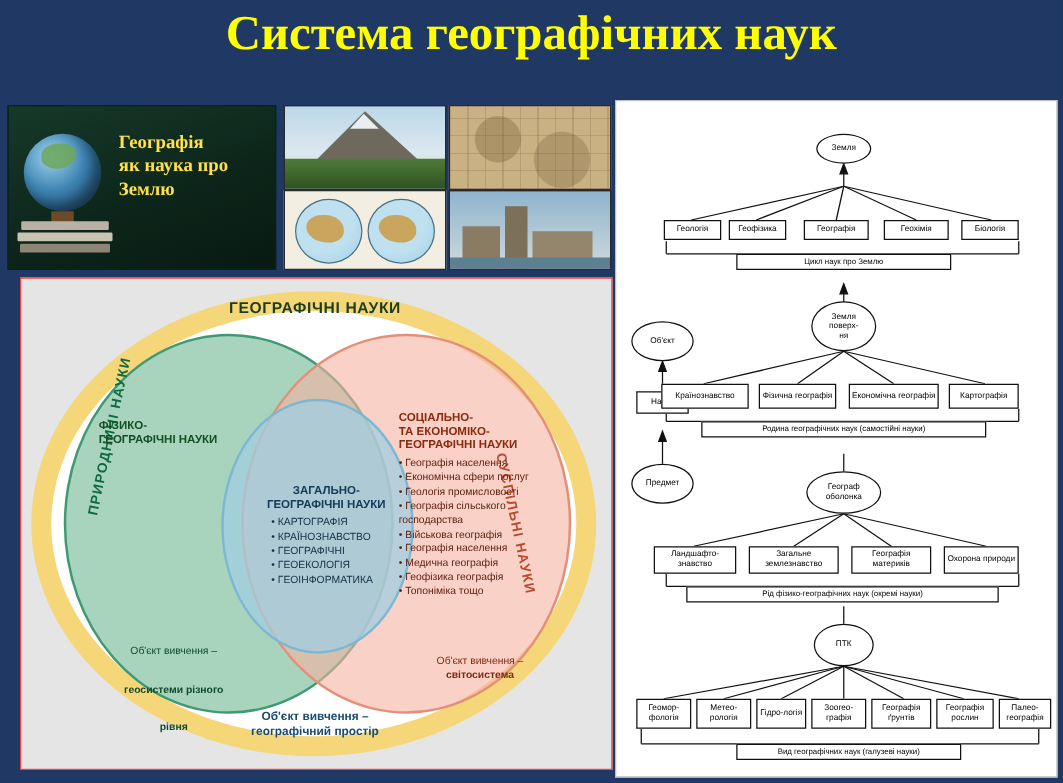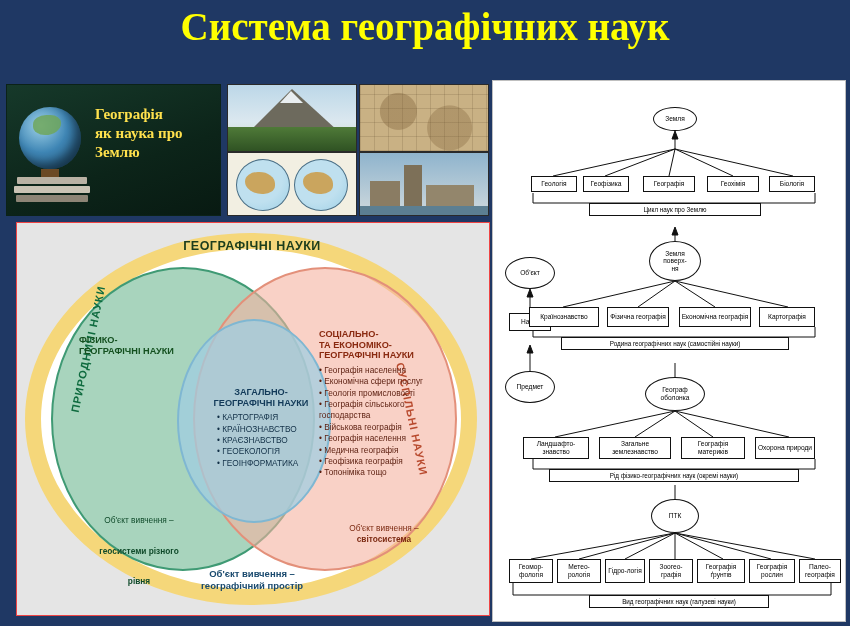--- a/index.html
+++ b/index.html
@@ -251,21 +251,21 @@
   </div>
 
   <div class="col col-mid">
     <h4>
       <span>ЗАГАЛЬНО-</span><br>
       <span>ГЕОГРАФІЧНІ НАУКИ</span>
     </h4>
     <ul>
       <li>• КАРТОГРАФІЯ</li>
       <li>• КРАЇНОЗНАВСТВО</li>
-      <li>• КРАЄЗНАВСТВО</li>
+      <li>• ГЕОГРАФІЧНІ</li>
       <li>• ГЕОЕКОЛОГІЯ</li>
       <li>• ГЕОІНФОРМАТИКА</li>
     </ul>
   </div>
 
   <div class="col col-right">
     <h4>
       <span>СОЦІАЛЬНО-</span><br>
       <span>ТА ЕКОНОМІКО-</span><br>
       <span>ГЕОГРАФІЧНІ НАУКИ</span>

